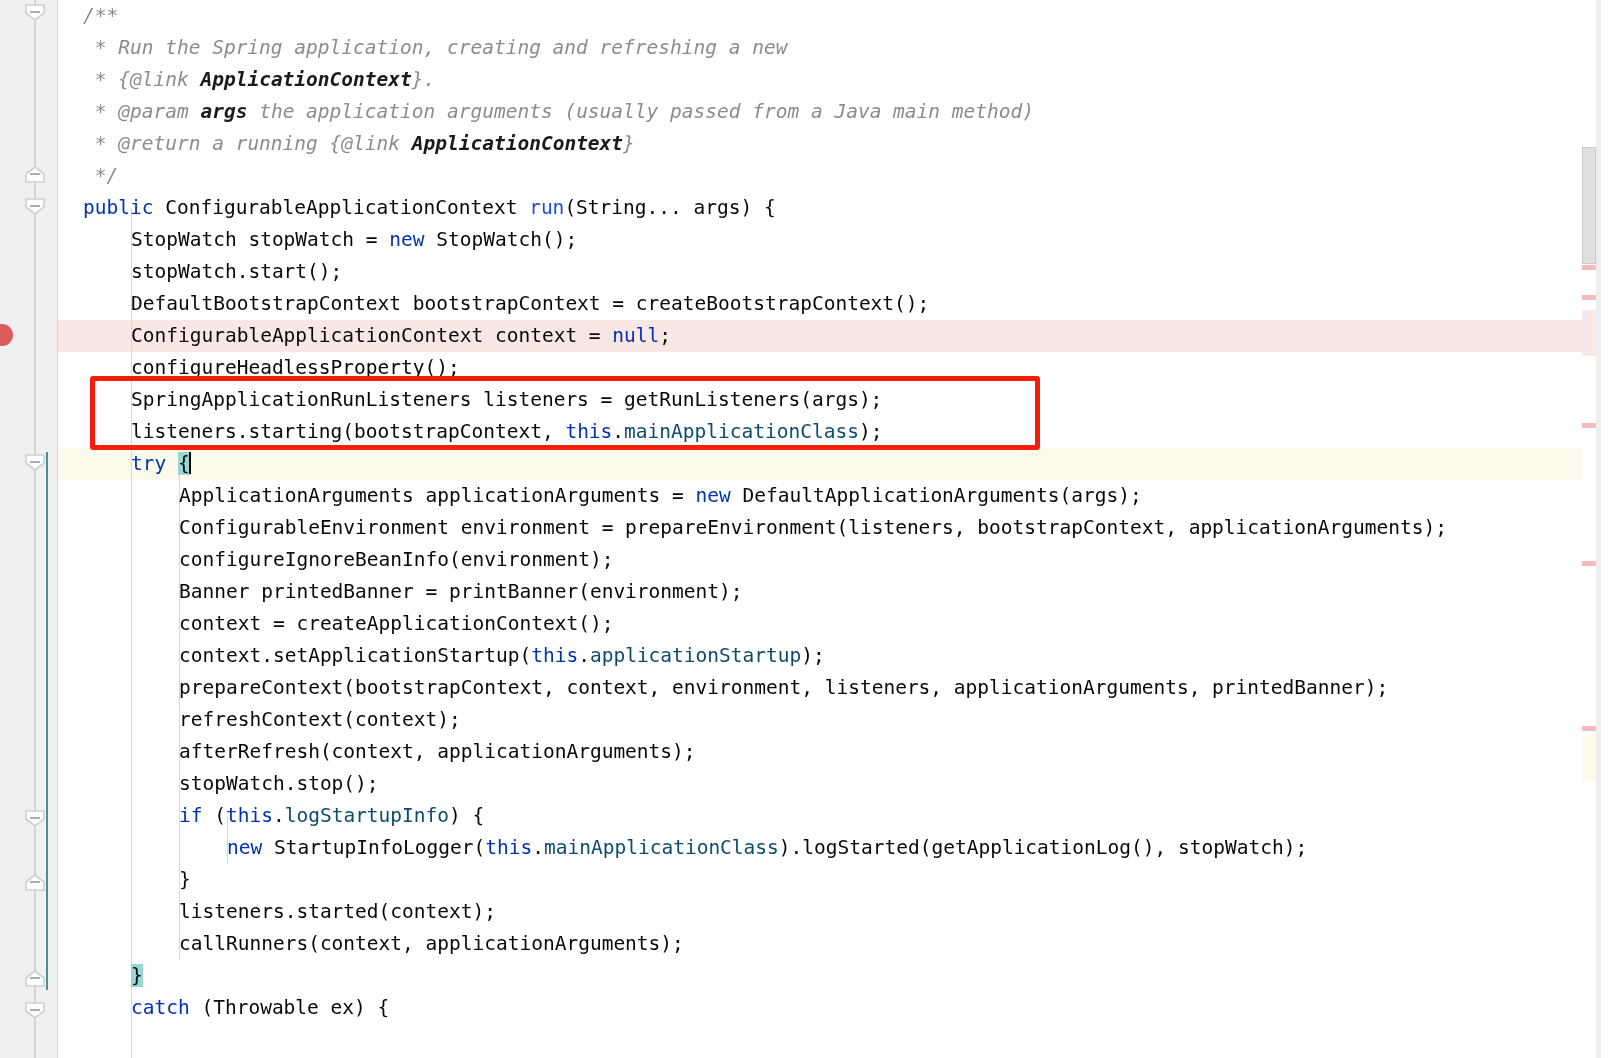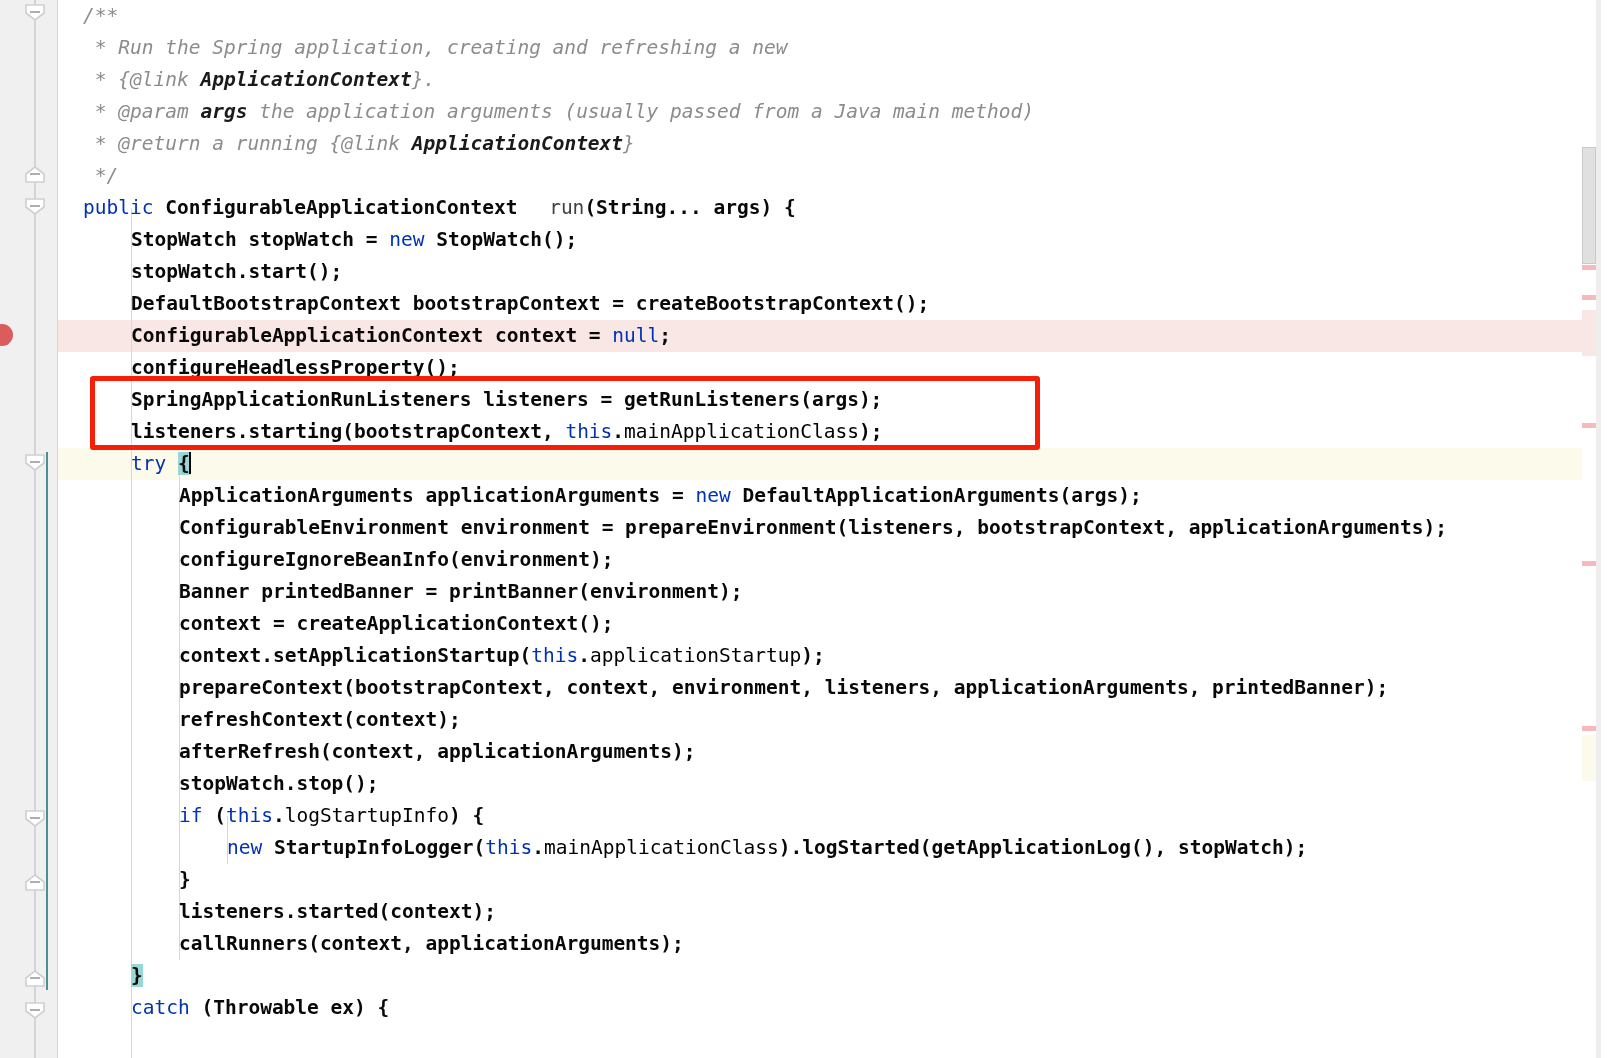--- a/index.html
+++ b/index.html
@@ -80,26 +80,26 @@
   }
   .line{
     height:32px;
     padding-left:26px;
     white-space:pre;
     color:#080808;
   }
 
   
   .kw{color:#0033b3;}
-  .meth{color:#404040;margin-left:20px;}
-  .fld{color:#000000;}
+  .meth{color:#1d4ed8;}
+  .fld{color:#0c4a6e;}
   .cmt{color:#8c8c8c;font-style:italic;}
   .cmt-tag{color:#8c8c8c;font-style:italic;}
   .cmt-ref{color:#1a1a1a;font-style:italic;font-weight:bold;}
-  .plain{color:#080808;font-weight:bold;}
+  .plain{color:#080808;}
 
   
   .brace-hl{background:#99d6d6;}
   
   .caret{
     display:inline-block;width:2px;height:22px;
     background:#000000;vertical-align:-4px;
     margin-left:-1px;margin-right:-1px;
   }
 

